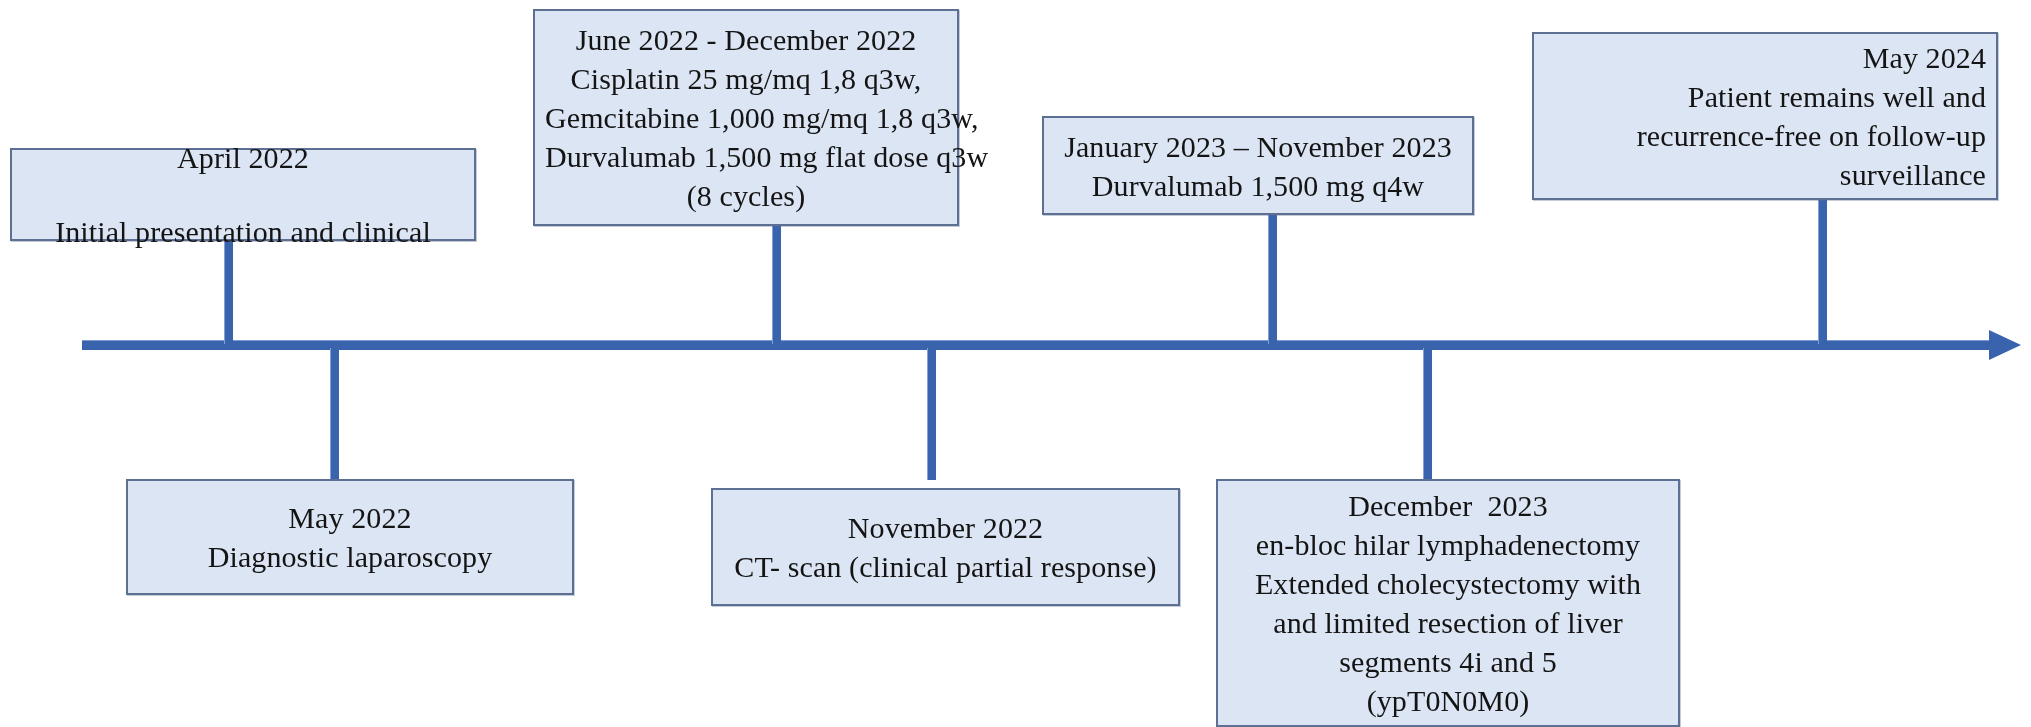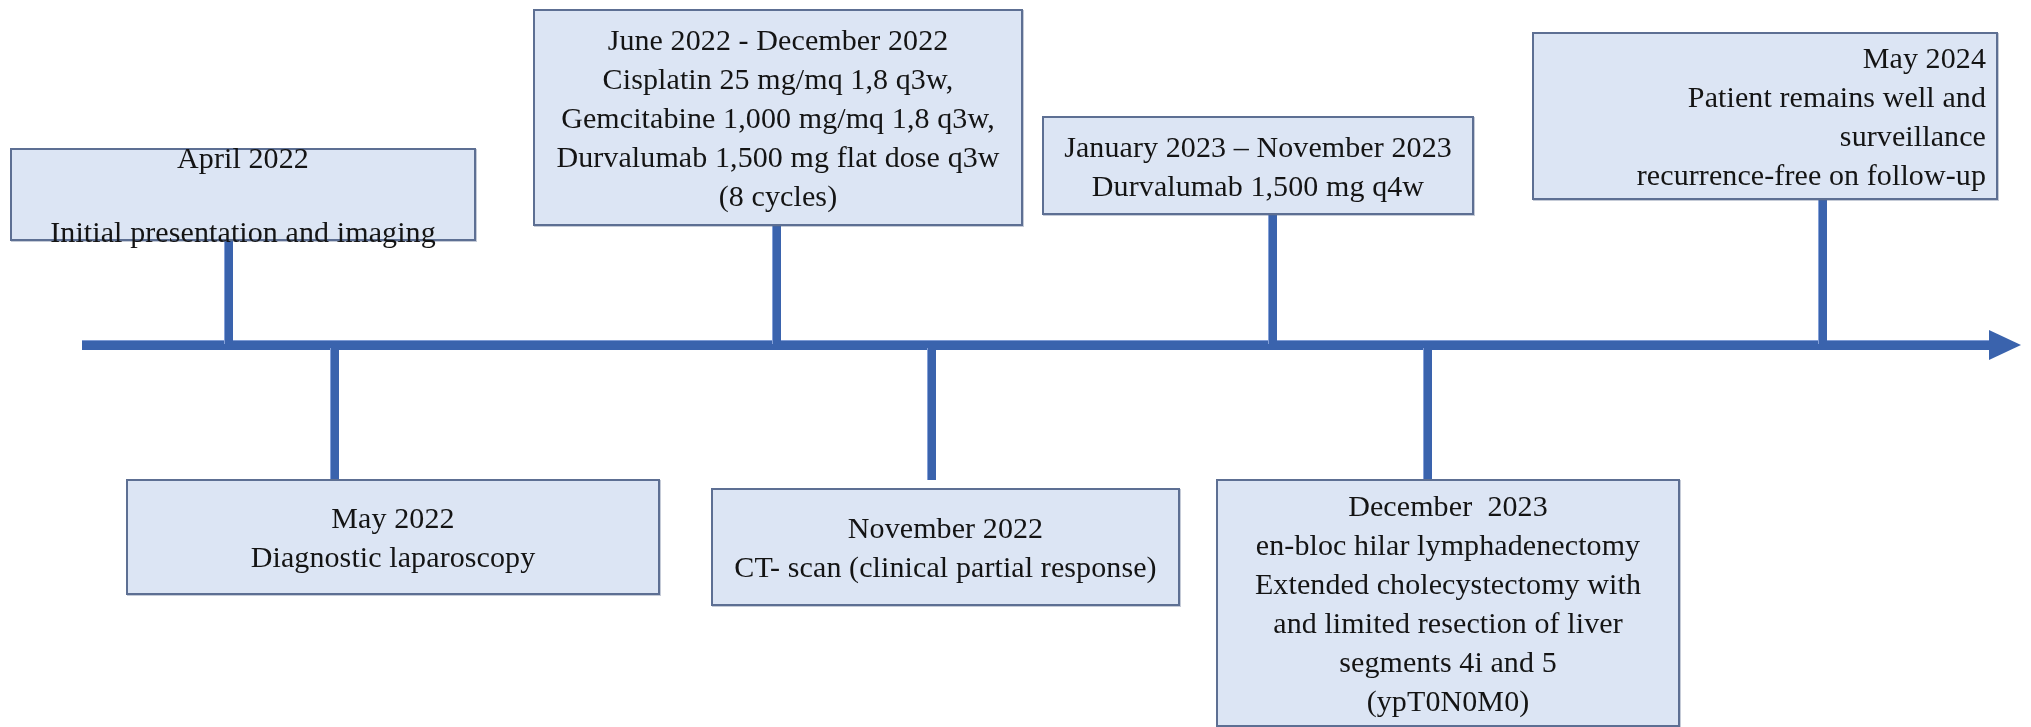--- a/index.html
+++ b/index.html
@@ -86,44 +86,44 @@
   <div class="connector" style="left:772px; top:225px; height:119px;"></div>
   <div class="connector" style="left:1268px; top:215px; height:129px;"></div>
   <div class="connector" style="left:1818px; top:200px; height:144px;"></div>
 
   <div class="connector" style="left:330px; top:348px; height:134px;"></div>
   <div class="connector" style="left:927px; top:348px; height:132px;"></div>
   <div class="connector" style="left:1423px; top:348px; height:132px;"></div>
 
   <div class="event-box" style="left:10px; top:148px; width:466px; height:93px;gap:35px;">
     <span class="event-line">April 2022</span>
-    <span class="event-line">Initial presentation and imaging</span>
+    <span class="event-line">Initial presentation and clinical</span>
   </div>
 
-  <div class="event-box" style="left:533px; top:9px; width:490px; height:217px;">
+  <div class="event-box" style="left:533px; top:9px; width:426px; height:217px;">
     <span class="event-line">June 2022 - December 2022</span>
     <span class="event-line">Cisplatin 25 mg/mq 1,8 q3w,</span>
     <span class="event-line">Gemcitabine 1,000 mg/mq 1,8 q3w,</span>
     <span class="event-line">Durvalumab 1,500 mg flat dose q3w</span>
     <span class="event-line">(8 cycles)</span>
   </div>
 
   <div class="event-box" style="left:1042px; top:116px; width:432px; height:99px;">
     <span class="event-line">January 2023 – November 2023</span>
     <span class="event-line">Durvalumab 1,500 mg q4w</span>
   </div>
 
   <div class="event-box" style="left:1532px; top:32px; width:466px; height:168px;text-align:right;">
     <span class="event-line">May 2024</span>
     <span class="event-line">Patient remains well and</span>
+    <span class="event-line">recurrence-free on follow-up</span>
     <span class="event-line">surveillance</span>
-    <span class="event-line">recurrence-free on follow-up</span>
   </div>
 
-  <div class="event-box" style="left:126px; top:479px; width:534px; height:116px;">
+  <div class="event-box" style="left:126px; top:479px; width:448px; height:116px;">
     <span class="event-line">May 2022</span>
     <span class="event-line">Diagnostic laparoscopy</span>
   </div>
 
   <div class="event-box" style="left:711px; top:488px; width:469px; height:118px;">
     <span class="event-line">November 2022</span>
     <span class="event-line">CT- scan (clinical partial response)</span>
   </div>
 
   <div class="event-box" style="left:1216px; top:479px; width:464px; height:248px;">

